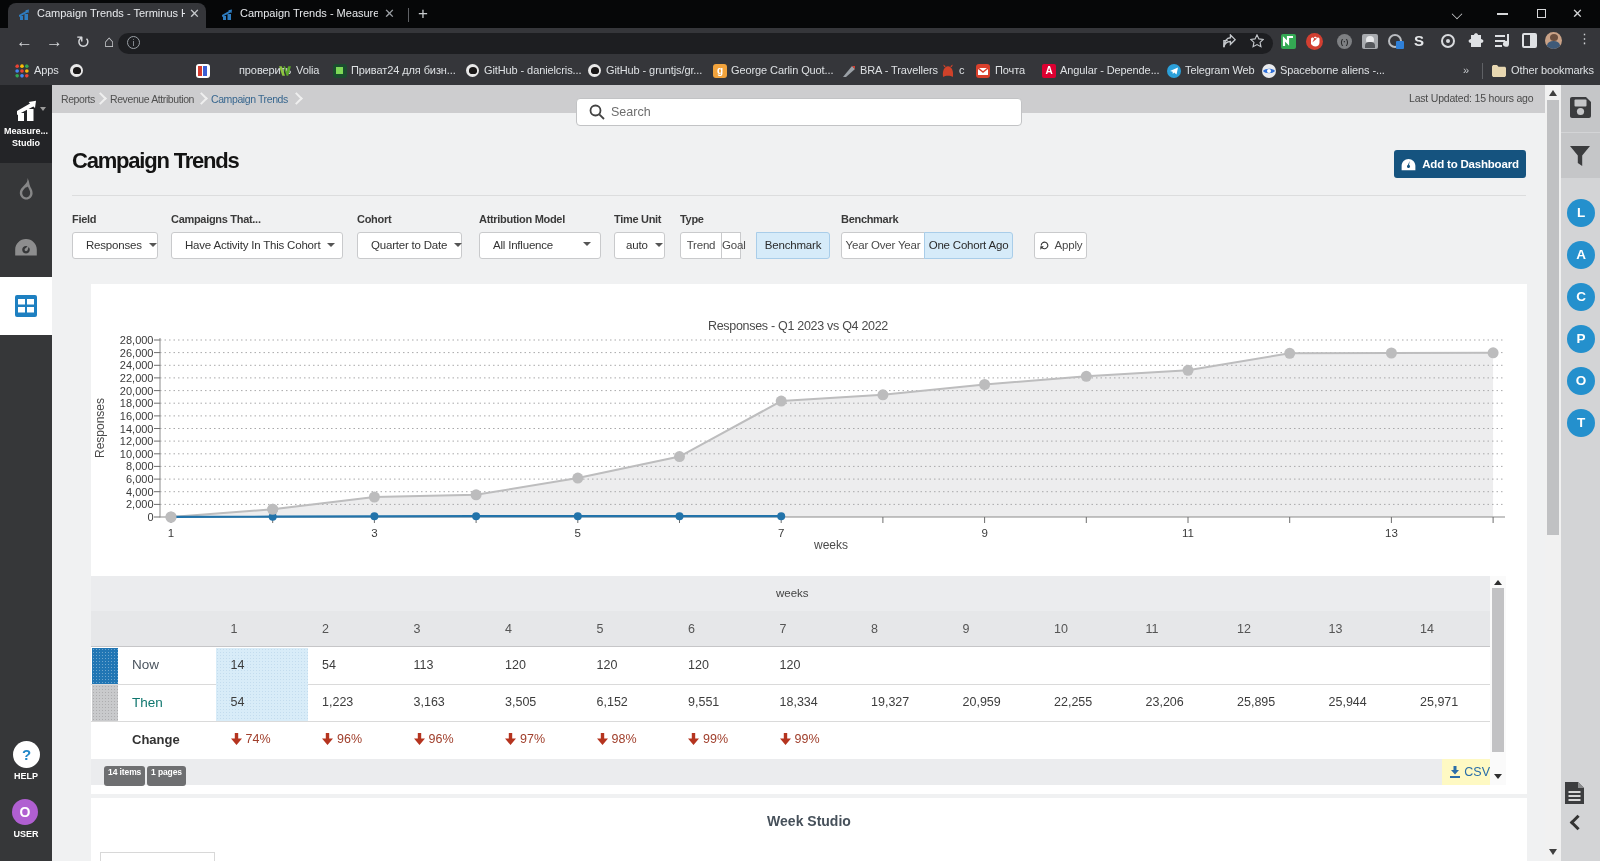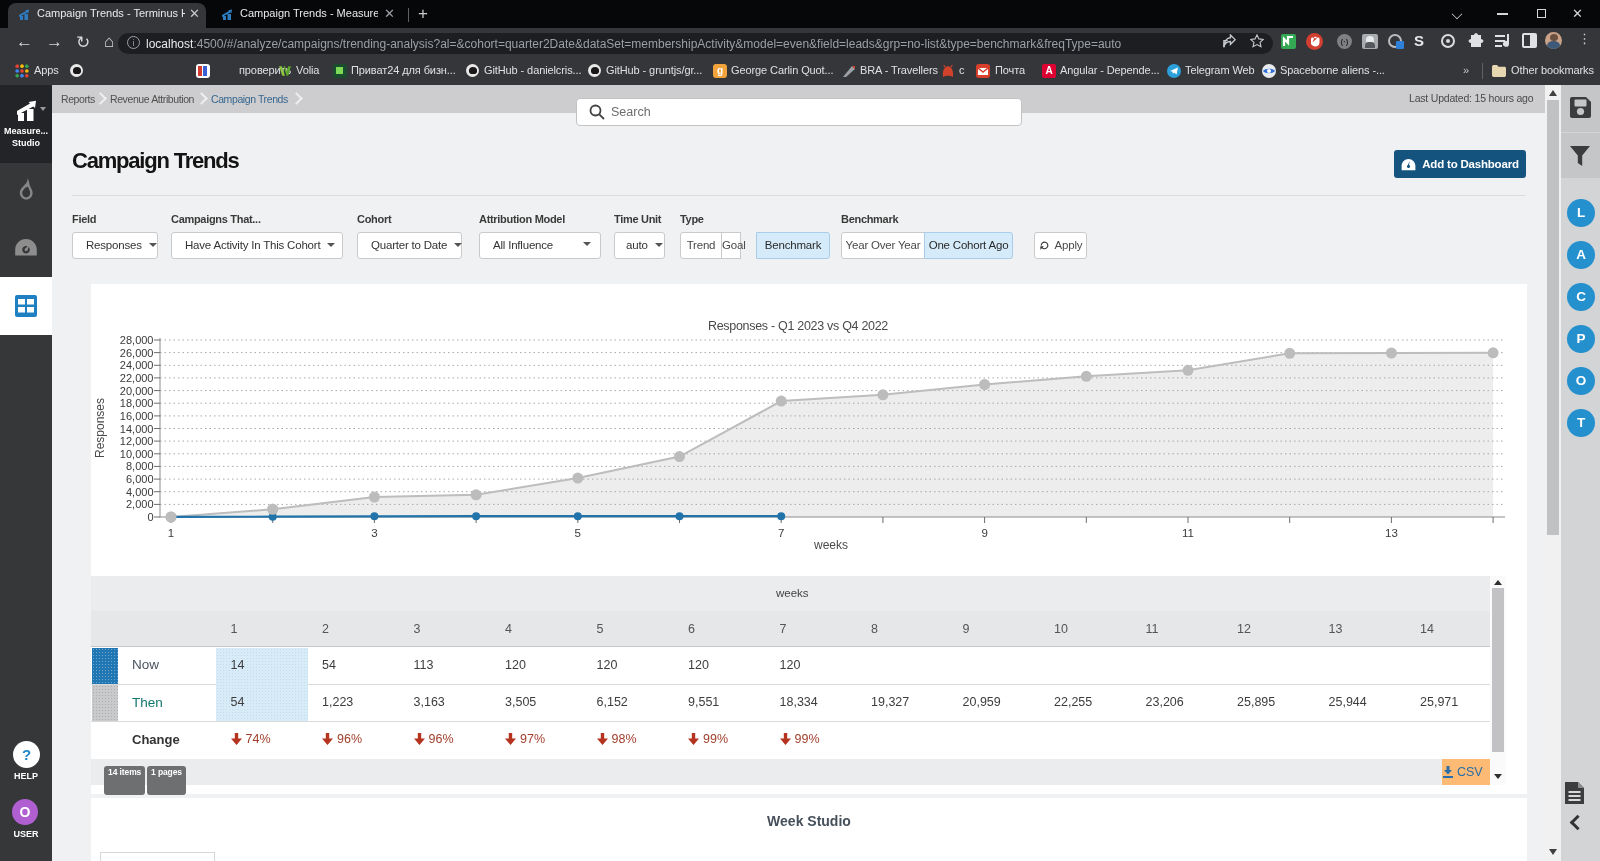--- a/index.html
+++ b/index.html
@@ -50,21 +50,21 @@
 .ctrl { position:absolute; top:232px; height:27px; background:#fff; border:1px solid #c9cacc; border-radius:3px; font-size:11.5px; letter-spacing:-0.2px; color:#333; line-height:25px; white-space:nowrap; }
 .caret { display:inline-block; width:0; height:0; border-left:4px solid transparent; border-right:4px solid transparent; border-top:4px solid #555; vertical-align:middle; margin-left:7px; margin-top:-2px; }
 .tgl { position:absolute; top:232px; height:27px; background:#fff; border:1px solid #c9cacc; font-size:11.5px; letter-spacing:-0.2px; color:#4a4a4a; text-align:center; line-height:25px; white-space:nowrap; }
 .tgl.sel { background:#d6ebf9; color:#2b2b2b; border-color:#a9cde9; }
 
 
 #card { position:absolute; left:91px; top:284px; width:1436px; height:510px; background:#fff; }
 #wdcard { position:absolute; left:91px; top:798px; width:1436px; height:63px; background:#fff; }
 .cellnum { position:absolute; font-size:12.5px; color:#3d3d3d; white-space:nowrap; }
 .hnum { position:absolute; font-size:12.5px; color:#555; }
-.badge { position:absolute; background:#6e6f71; color:#fff; font-size:8.5px; font-weight:bold; border-radius:3px; height:29px; line-height:13px; padding:0 4px; letter-spacing:-0.1px; }
+.badge { position:absolute; background:#6e6f71; color:#fff; font-size:8.5px; font-weight:bold; border-radius:3px; height:20px; line-height:13px; padding:0 4px; letter-spacing:-0.1px; }
 </style>
 </head>
 <body>
 <div id="root">
 
   <div id="tabbar"></div>
   <div class="tab-active"></div>
   <svg class="abs" style="left:18px;top:8px" width="13" height="13" viewBox="0 0 13 13">
       <path d="M1 7 L8 3 L7.2 2.2 L11 1.5 L10.5 5.2 L9.6 4.4 L1 9 Z" fill="#2e7cc0"></path>
       <rect x="2" y="8" width="3" height="4" fill="#2e7cc0"></rect>
@@ -87,21 +87,20 @@
   <div class="abs" style="left:1537px;top:9px;width:9px;height:9px;border:1.5px solid #d6d7d9;"></div>
   <div class="abs" style="left:1572px;top:6px;color:#d6d7d9;font-size:13px;">✕</div>
 
   <div id="toolbar"></div>
   <div class="tbico" style="left:16px;top:32px;">←</div>
   <div class="tbico" style="left:46px;top:32px;">→</div>
   <div class="tbico" style="left:76px;top:32px;">↻</div>
   <div class="tbico" style="left:104px;top:32px;">⌂</div>
   <div id="urlpill"></div>
   <div class="abs" style="left:127px;top:36px;width:13px;height:13px;border:1.3px solid #9aa0a6;border-radius:50%;color:#9aa0a6;font-size:9px;text-align:center;line-height:13px;">i</div>
-  <div class="abs" style="left:146px;top:37px;font-size:12px;color:#e8eaed;white-space:nowrap;">localhost<span style="color:#9aa0a6;">:4500/#/analyze/campaigns/trending-analysis?al=&amp;cohort=quarter2Date&amp;dataSet=membershipActivity&amp;model=even&amp;field=leads&amp;grp=no-list&amp;type=benchmark&amp;freqType=auto</span></div>
 
   <div id="bookbar"></div>
 
   <svg class="abs" style="left:1222px;top:34px;" width="15" height="15" viewBox="0 0 16 16">
       <path d="M2 14 L2 7 L6 7" fill="none" stroke="#c4c7cb" stroke-width="1.4"></path>
       <path d="M2 14 C3 9.5 6 8 9 8 L9 11 L14 6 L9 1 L9 4 C5 4 2 8 2 14 Z" fill="none" stroke="#c4c7cb" stroke-width="1.4"></path>
     </svg>
   <svg class="abs" style="left:1250px;top:34px;" width="14" height="14" viewBox="0 0 16 16">
       <path d="M8 1 L10.2 5.6 L15.2 6.2 L11.5 9.6 L12.5 14.6 L8 12.1 L3.5 14.6 L4.5 9.6 L0.8 6.2 L5.8 5.6 Z" fill="none" stroke="#c4c7cb" stroke-width="1.3"></path>
     </svg>
@@ -494,21 +493,21 @@
       </svg>98%</div>
   <div class="cellnum" style="left:688.0px;top:732px;color:#a03f2c;"><svg style="vertical-align:-2px;margin-right:4px;" width="11" height="12" viewBox="0 0 11 12">
         <path d="M3.8 0 L7.2 0 L7.2 5.5 L11 5.5 L5.5 12 L0 5.5 L3.8 5.5 Z" fill="#b5341f"></path>
       </svg>99%</div>
   <div class="cellnum" style="left:779.5px;top:732px;color:#a03f2c;"><svg style="vertical-align:-2px;margin-right:4px;" width="11" height="12" viewBox="0 0 11 12">
         <path d="M3.8 0 L7.2 0 L7.2 5.5 L11 5.5 L5.5 12 L0 5.5 L3.8 5.5 Z" fill="#b5341f"></path>
       </svg>99%</div>
   <div class="abs" style="left:91px;top:759px;width:1399px;height:26px;background:#ebecee;"></div>
   <div class="badge" style="left:104px;top:766px;">14 items</div>
   <div class="badge" style="left:147px;top:766px;">1 pages</div>
-  <div class="abs" style="left:1442px;top:759px;width:48px;height:26px;background:#fdba74;text-align:left;line-height:26px;font-size:12.5px;color:#2a6ea8;"><svg style="vertical-align:-2px;margin-right:3px;" width="12" height="12" viewBox="0 0 12 12">
+  <div class="abs" style="left:1442px;top:759px;width:48px;height:26px;background:#fef9c3;text-align:right;line-height:26px;font-size:12.5px;color:#2a6ea8;"><svg style="vertical-align:-2px;margin-right:3px;" width="12" height="12" viewBox="0 0 12 12">
         <path d="M4.5 0 L7.5 0 L7.5 4 L10 4 L6 8.5 L2 4 L4.5 4 Z" fill="#2a6ea8"></path>
         <rect x="1" y="10" width="10" height="2" fill="#2a6ea8"></rect>
       </svg>CSV</div>
   <div class="abs" style="left:1490px;top:576px;width:16px;height:209px;background:#fafafa;"></div>
   <div class="abs" style="left:1494px;top:580px;width:0;height:0;border-left:4px solid transparent;border-right:4px solid transparent;border-bottom:5px solid #2f2f2f;"></div>
   <div class="abs" style="left:1492px;top:588px;width:12px;height:164px;background:#c2c2c4;"></div>
   <div class="abs" style="left:1494px;top:774px;width:0;height:0;border-left:4px solid transparent;border-right:4px solid transparent;border-top:5px solid #2f2f2f;"></div>
 
   <div id="wdcard"></div>
   <div class="abs" style="left:91px;top:813px;width:1436px;text-align:center;font-size:14px;font-weight:bold;color:#46505a;">Week Studio</div>

